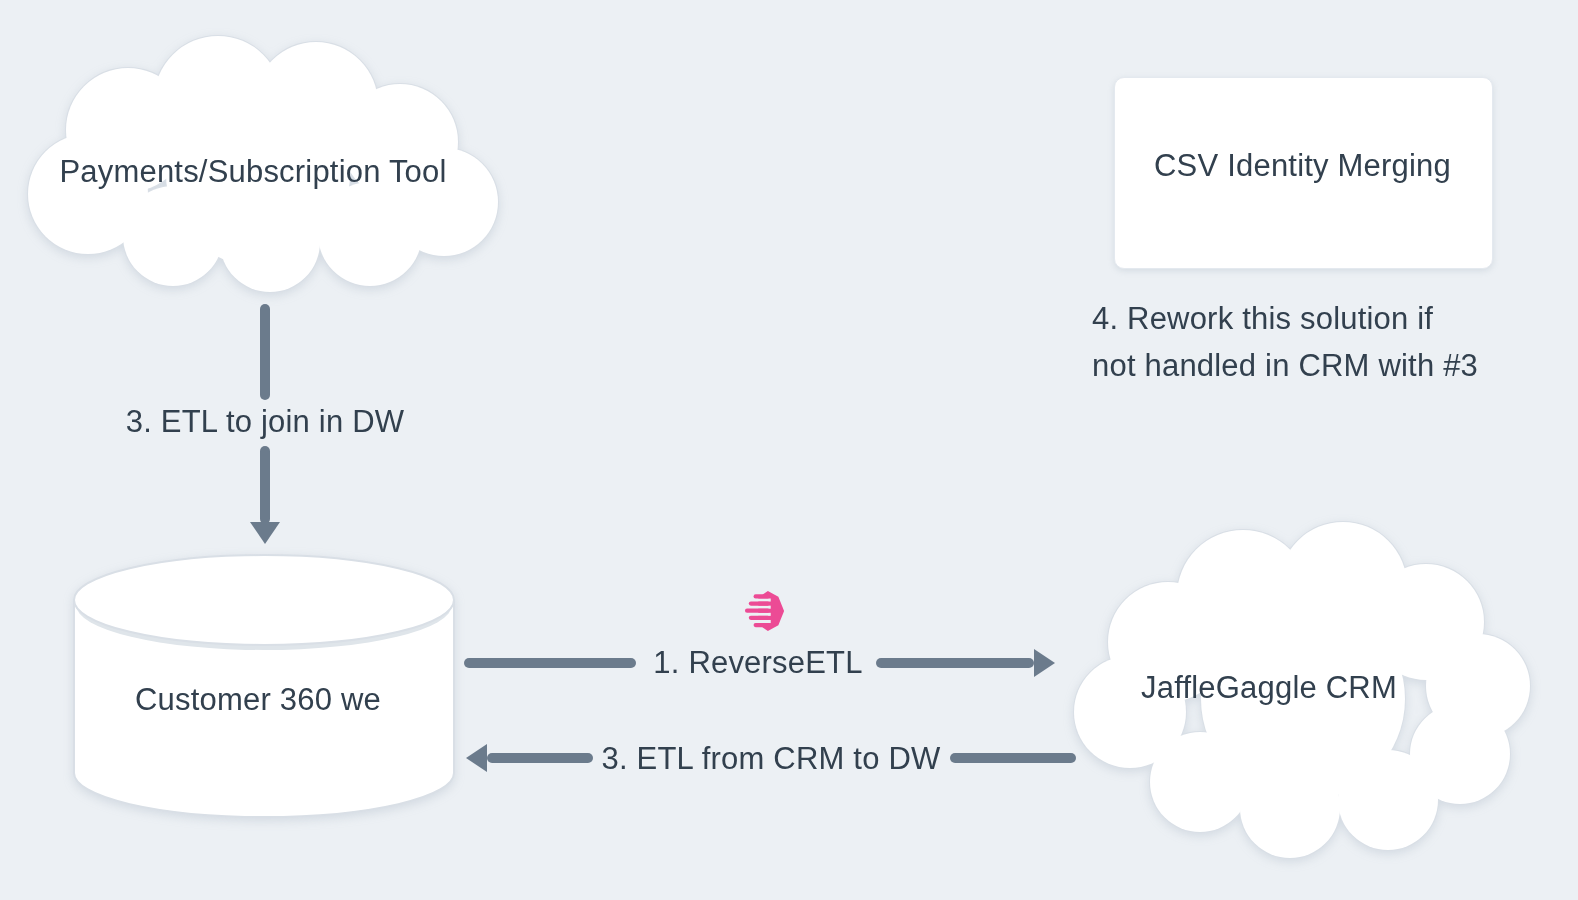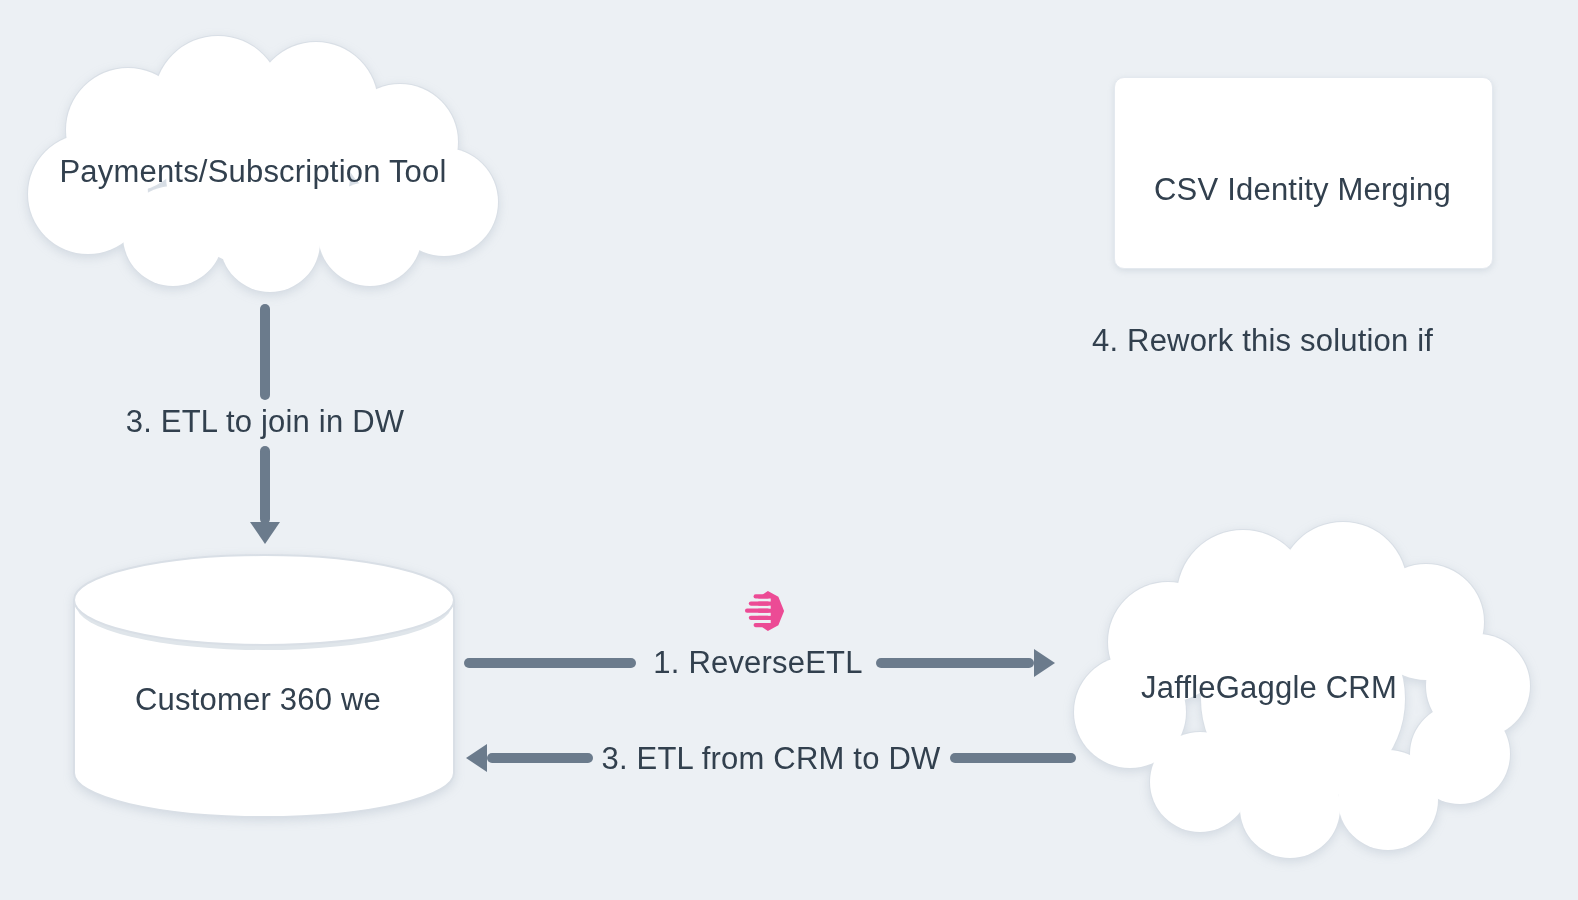--- a/index.html
+++ b/index.html
@@ -53,21 +53,21 @@
     border-radius: 5px;
   }
   .head { position: absolute; width: 0; height: 0; }
   .head-down  { border-left: 15px solid transparent; border-right: 15px solid transparent; border-top: 22px solid var(--arrow,#6b7b8c); }
   .head-right { border-top: 14px solid transparent; border-bottom: 14px solid transparent; border-left: 21px solid var(--arrow,#6b7b8c); }
   .head-left  { border-top: 14px solid transparent; border-bottom: 14px solid transparent; border-right: 21px solid var(--arrow,#6b7b8c); }
 
   .ht-pink { fill: var(--accent-pink,#ec4b95); }
   .ht-slot { fill: var(--background,#ecf0f4); }
 
-  .note-line { line-height: 47px; white-space: nowrap; margin-top: 22px; }
+  .note-line { line-height: 47px; white-space: nowrap; }
   .db-label-line { line-height: 48px; white-space: nowrap; }
 </style>
 </head>
 <body>
 
 <div class="canvas">
 
   <svg class="shape" style="left:8px; top:34px;" width="500" height="262" viewBox="0 0 500 262">
     <defs>
       <g id="cloudA">
@@ -82,24 +82,25 @@
         <circle cx="165" cy="202" r="50"></circle>
         <circle cx="250" cy="140" r="92"></circle>
       </g>
     </defs>
     <use href="#cloudA" class="cloud-stroke"></use>
     <use href="#cloudA" class="cloud-fill"></use>
   </svg>
   <div class="label flexcenter" style="left:3px; top:46px; width:500px; height:252px;">Payments/Subscription Tool</div>
 
   <div class="rect-node" style="left:1114px; top:77px; width:377px; height:190px;"></div>
-  <div class="label flexcenter" style="left:1114px; top:95px; width:377px; height:190px;">CSV Identity Merging</div>
+  <div class="label flexcenter" style="left:1114px; top:71px; width:377px; height:190px;">CSV Identity Merging</div>
 
   <div class="label" style="left:1092px; top:295px;">
     <div class="note-line">4. Rework this solution if</div>
+    <div class="note-line">not handled in CRM with #3</div>
   </div>
 
   <div class="seg" style="left:260px; top:304px; width:10px; height:96px;"></div>
   <div class="label center-text" style="left:95px; top:404px; width:340px; line-height:35px;">3. ETL to join in DW</div>
   <div class="seg" style="left:260px; top:446px; width:10px; height:78px;"></div>
   <div class="head head-down" style="left:250px; top:522px;"></div>
 
   <svg class="shape" style="left:70px; top:552px;" width="388" height="268" viewBox="0 0 388 268">
     <ellipse class="cyl-stroke" cx="194" cy="221" rx="190" ry="44"></ellipse>
     <rect class="cyl-cover" x="4" y="48" width="380" height="173"></rect>

